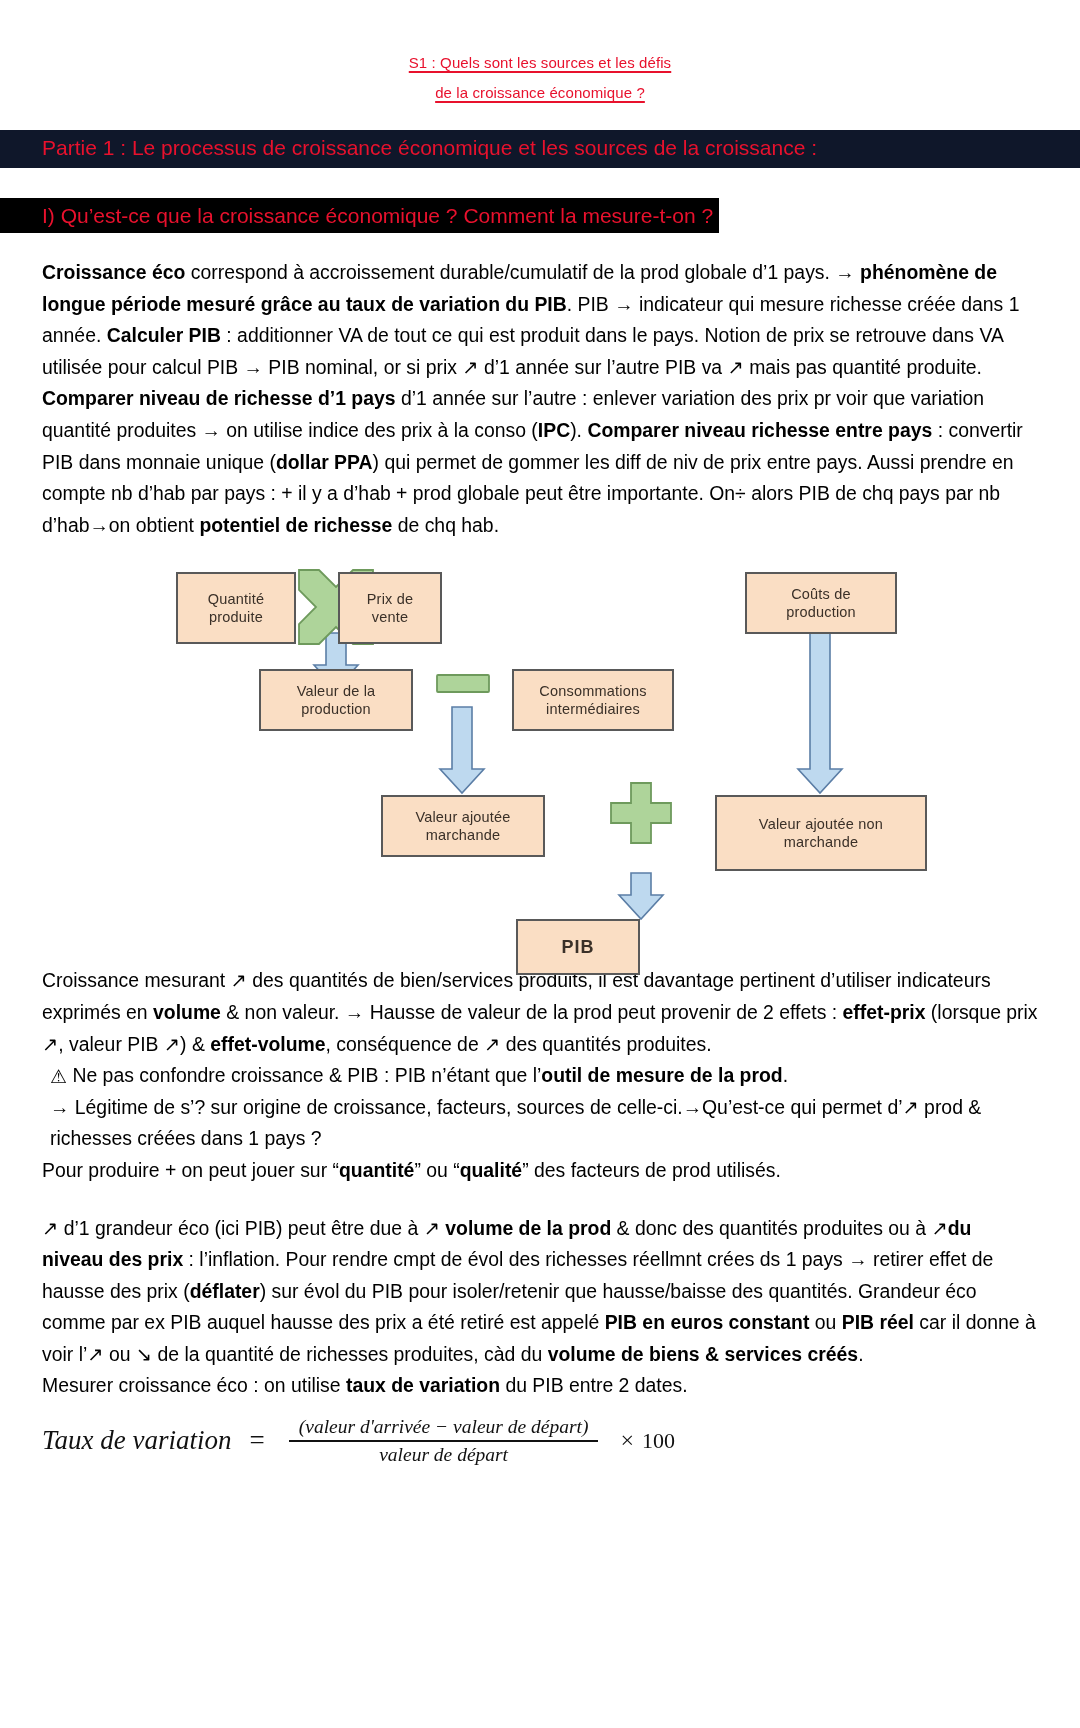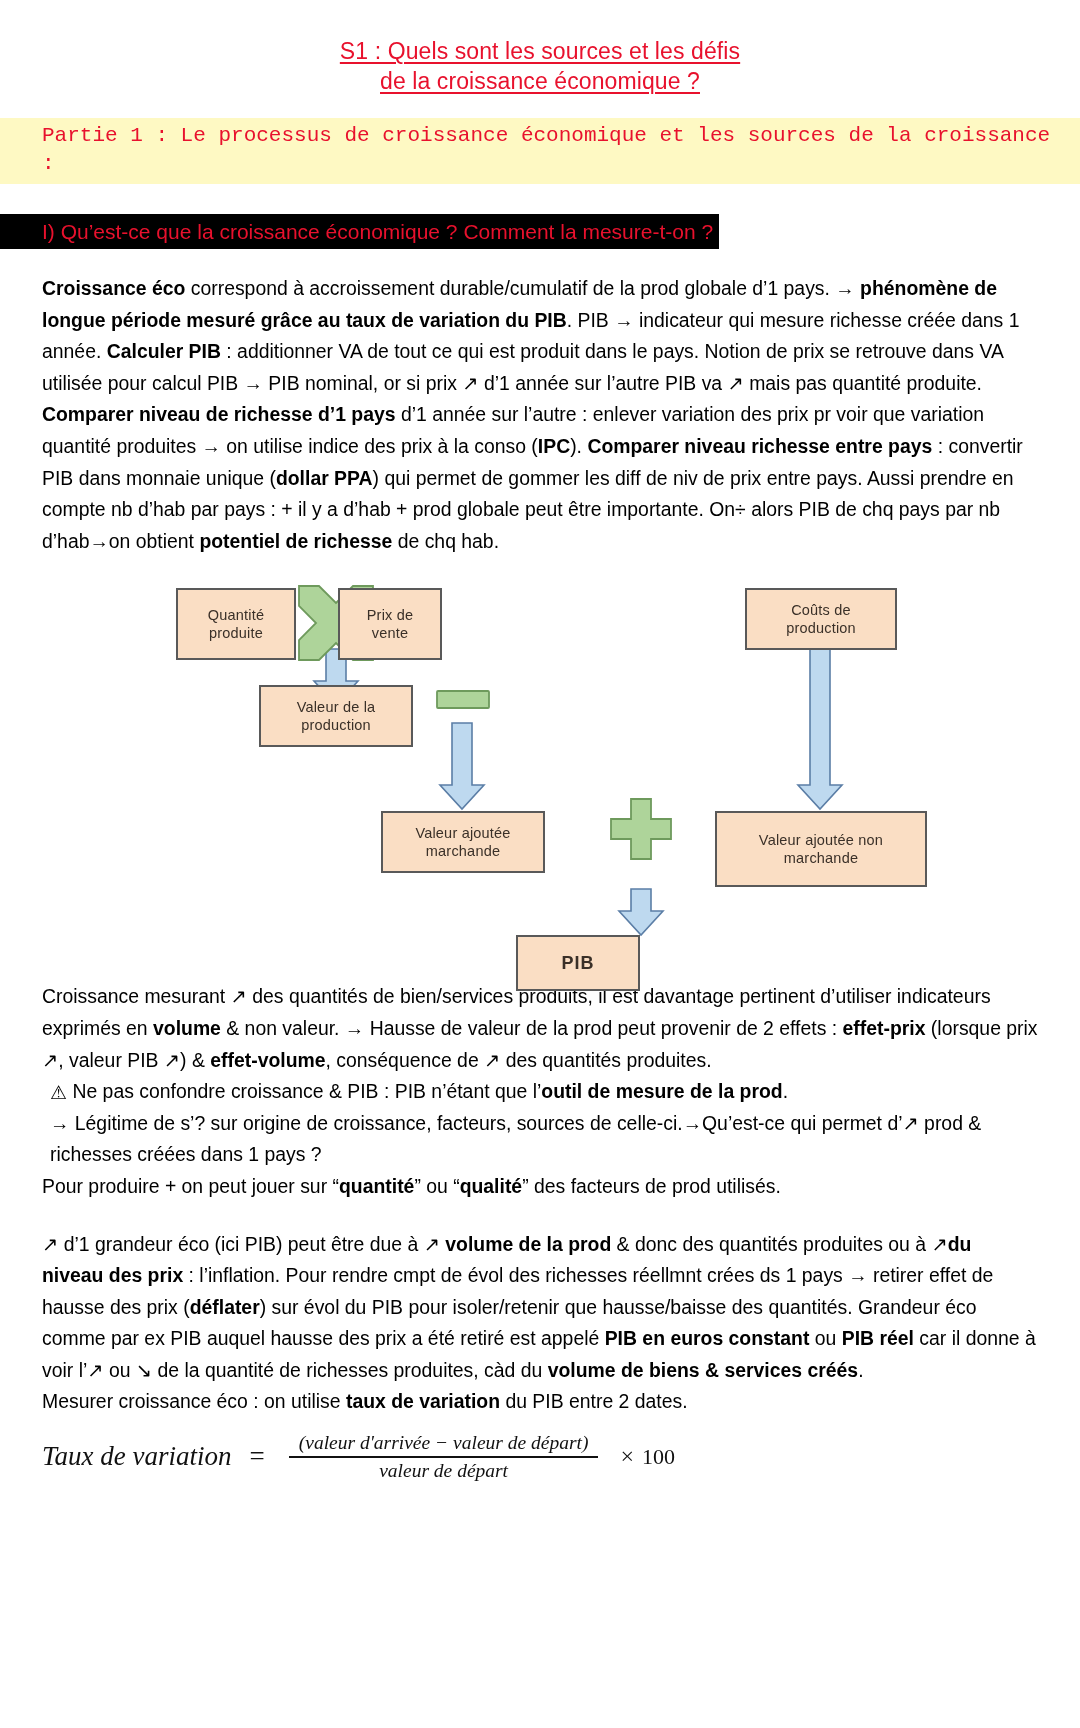--- a/index.html
+++ b/index.html
@@ -22,42 +22,41 @@
     width: 1080px;
     height: 1728px;
     padding: 0;
     box-sizing: border-box;
   }
 
   
   .doc-title {
     text-align: center;
     color: #e8112d;
-    font-size: 23px;
+    font-size: 15px;
     line-height: 30px;
     letter-spacing: 0.1px;
-    padding-top: 36px;
+    padding-top: 48px;
   }
   .doc-title .tline {
     display: inline-block;
     text-decoration: underline;
     text-underline-offset: 3px;
     text-decoration-thickness: 1.6px;
   }
 
   
   .hl-band {
     margin-top: 22px;
     padding: 4px 0 6px 0;
   }
   .hl-yellow {
-    background: #fef9c3;
+    background: #0f172a;
     padding-left: 42px;
     padding-right: 8px;
-    font-family: Liberation Mono, monospace;
   }
   .hl-cyan-wrap {
     margin-top: 30px;
   }
   .hl-cyan {
     display: inline-block;
     background: #000000;
     padding: 4px 6px 3px 42px;
   }
   .heading-red {
@@ -246,20 +245,26 @@
       </div>
     </div>
 
     <div class="dbox" style="left:259px; top:114px; width:154px; height:62px;">
       <div>
         <div>Valeur de la</div>
         <div>production</div>
       </div>
     </div>
 
+    <div class="dbox" style="left:512px; top:114px; width:162px; height:62px;">
+      <div>
+        <div>Consommations</div>
+        <div>intermédiaires</div>
+      </div>
+    </div>
 
     <div class="dbox" style="left:381px; top:240px; width:164px; height:62px;">
       <div>
         <div>Valeur ajoutée</div>
         <div>marchande</div>
       </div>
     </div>
 
     <div class="dbox" style="left:715px; top:240px; width:212px; height:76px;">
       <div>

